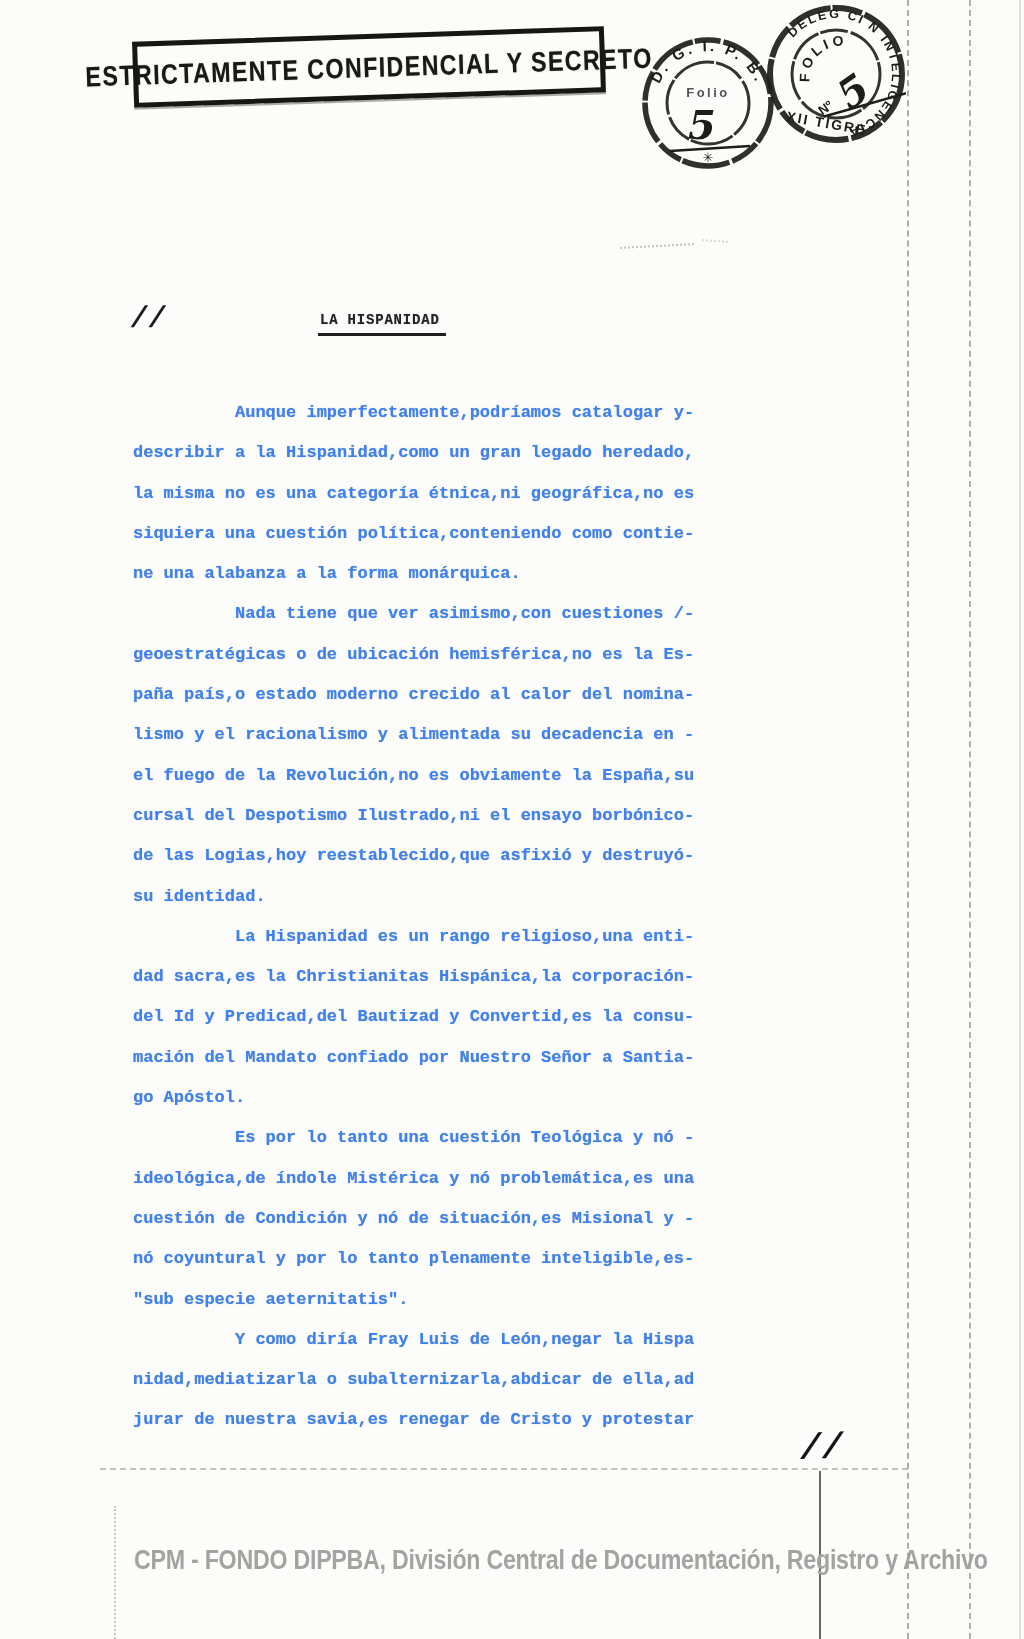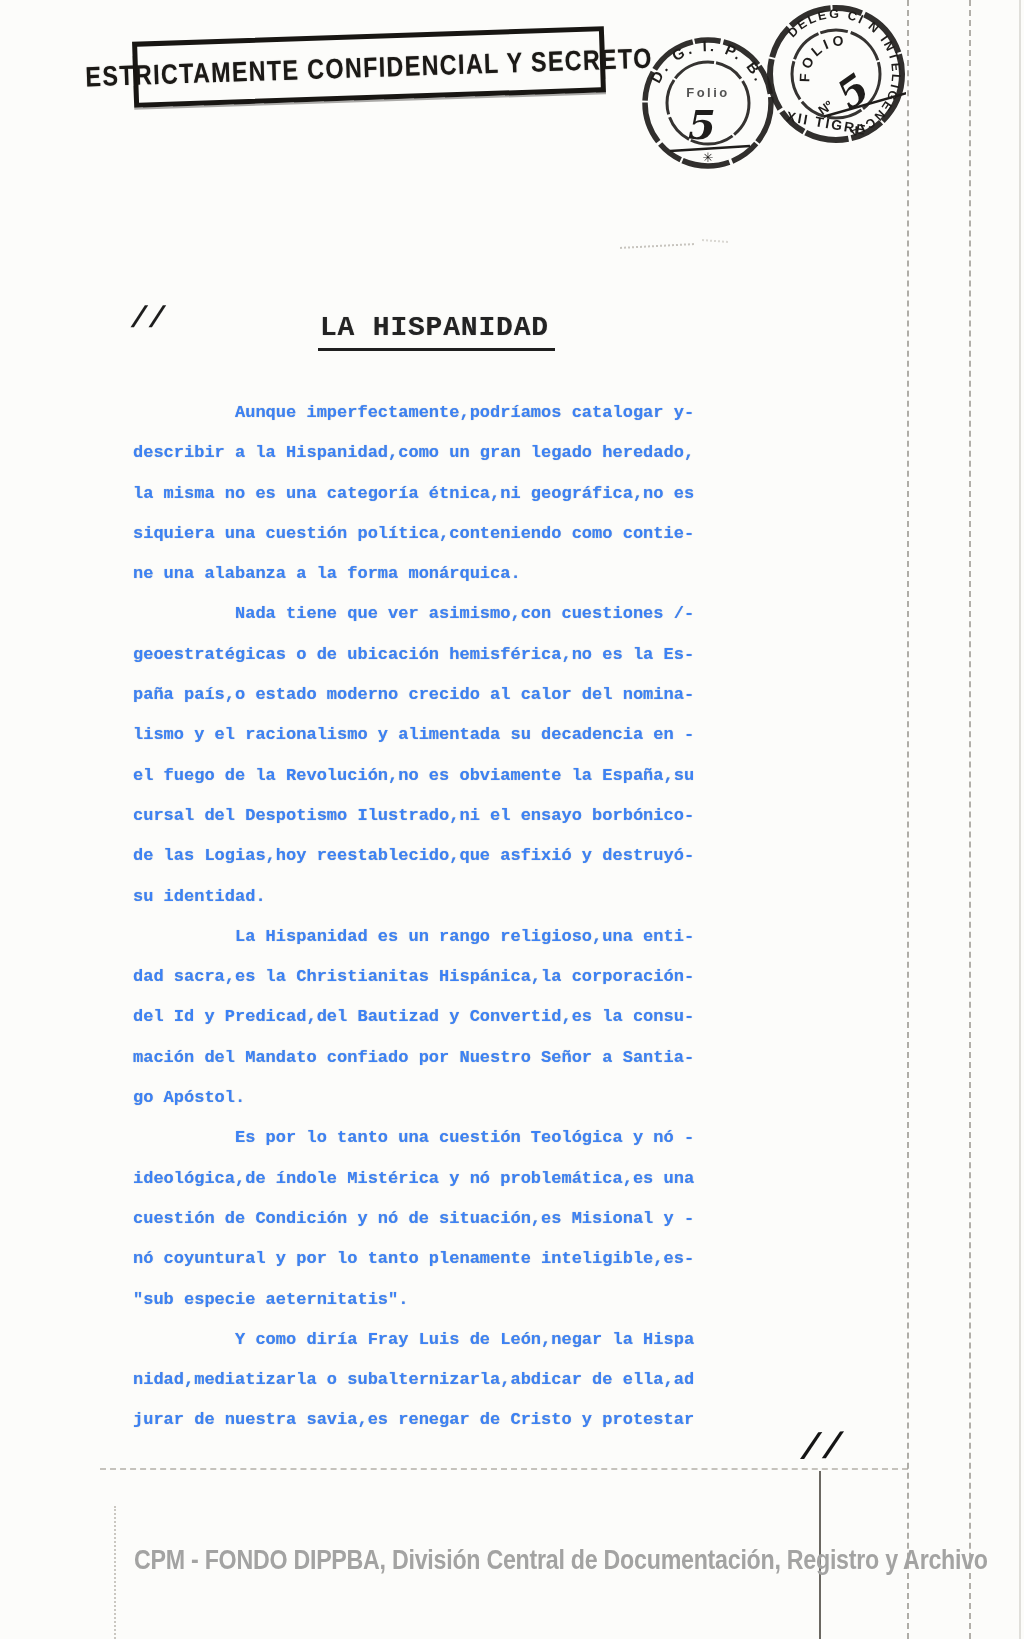--- a/index.html
+++ b/index.html
@@ -32,21 +32,21 @@
   .rs-right{left:766px;top:4px;width:140px;height:140px;}
   .round-stamp svg{width:100%;height:100%;}
   
   .top-slashes{
     position:absolute;left:130px;top:302px;
     font-size:30px;font-weight:bold;color:#1d1d1d;
     transform:skewX(-6deg);
   }
   .doc-title{
     position:absolute;left:318px;top:312px;
-    font-size:28px;font-weight:bold;color:#232323;
+    font-size:14px;font-weight:bold;color:#232323;
     letter-spacing:.8px;white-space:pre;
     border-bottom:3px solid #1f1f1f;padding:0 6px 5px 2px;
     text-shadow:0 0 1px rgba(30,30,30,.4);
   }
   .doc-body{
     position:absolute;left:133px;top:393px;
     font-size:17px;font-weight:bold;line-height:40.3px;
     color:#3b82f6;white-space:pre;
     text-shadow:0 0 1px rgba(35,35,35,.4);
   }

